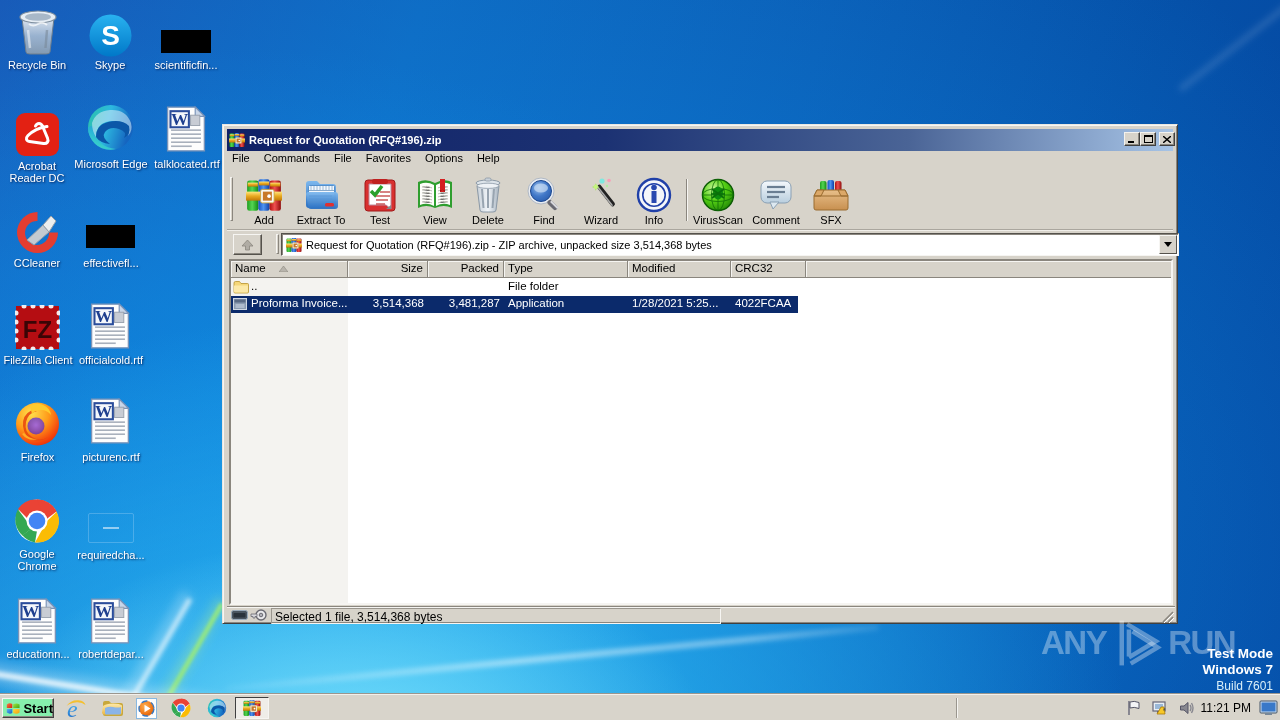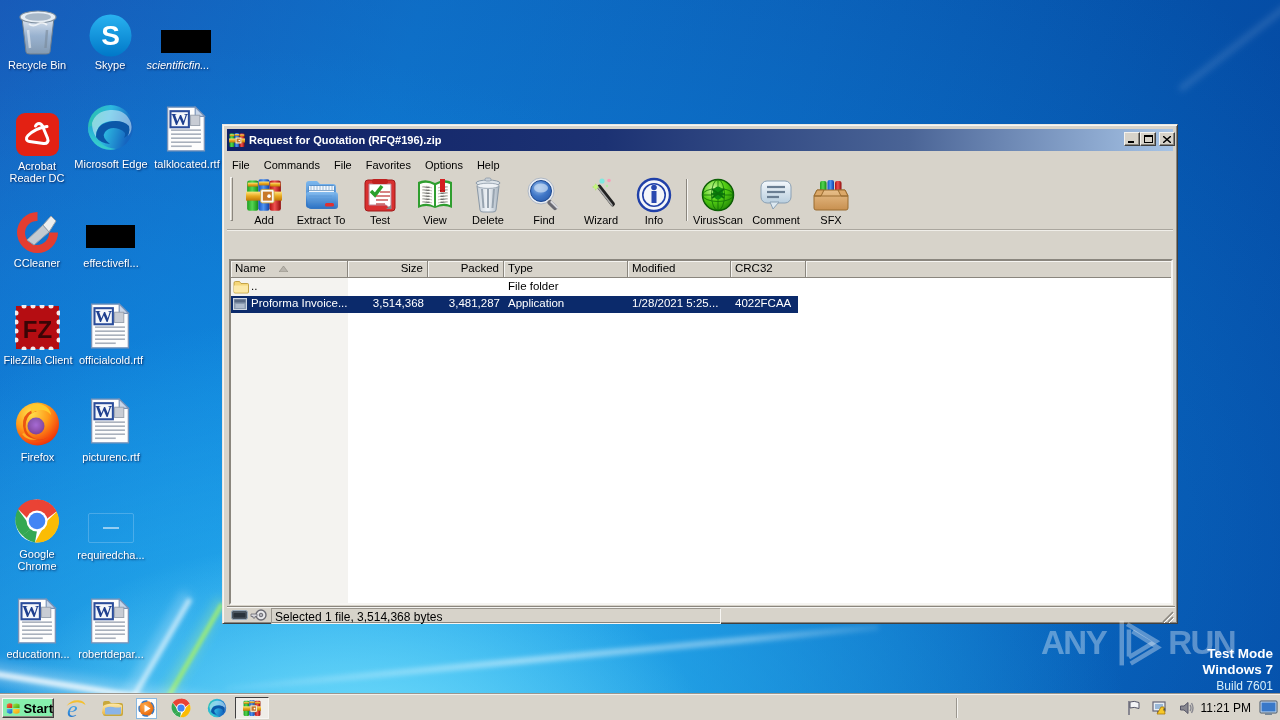--- a/index.html
+++ b/index.html
@@ -26,21 +26,21 @@
 #title { position:absolute; left:4px; top:4px; width:946px; height:22px;
   background:linear-gradient(to right,#102166 0%,#1c3273 40%,#4a6496 72%,#a7c4e6 100%);
   display:flex; align-items:center; }
 #title .t { color:#fff; font-weight:bold; font-size:11px; margin-left:4px; letter-spacing:0px;}
 .cbtn { position:absolute; top:7px; width:16px; height:14px; background:#d7d3ca;
   border-top:1px solid #f4f2ee; border-left:1px solid #f4f2ee;
   border-right:1px solid #404040; border-bottom:1px solid #404040;
   box-shadow: inset -1px -1px 0 #8a867e;
   display:flex; align-items:center; justify-content:center; }
 #menu { position:absolute; left:4px; top:27px; width:946px; height:19px; display:flex;
-  align-items:flex-end; font-size:11px; color:#000; }
+  align-items:flex-start; font-size:11px; color:#000; }
 #menu span { margin-left:8px; padding:0 3px; } #menu span:first-child { margin-left:2px; }
 #toolbar { position:absolute; left:4px; top:46px; width:946px; height:59px;
   border-bottom:1px solid #aaa69e; box-shadow:0 1px 0 #f0eee9; }
 .tbtn { position:absolute; top:6px; width:54px; height:50px; text-align:center; font-size:11px; color:#000; }
 .tbtn svg { display:block; margin:0 auto; }
 .tbtn .cap { margin-top:1px; }
 #grip1 { position:absolute; left:3px; top:6px; width:3px; height:44px;
   border-top:1px solid #f6f5f2; border-left:1px solid #f6f5f2; border-right:1px solid #8a867e; border-bottom:1px solid #8a867e; }
 #addrrow { position:absolute; left:4px; top:106px; width:946px; height:27px; }
 #upbtn { position:absolute; left:6px; top:3px; width:29px; height:21px; background:#d7d3ca;
@@ -180,21 +180,21 @@
           <stop offset="0" stop-color="#29b2f0"></stop>
           <stop offset="1" stop-color="#0078c8"></stop>
         </linearGradient>
       </defs>
     <circle cx="22.5" cy="22.5" r="21" fill="url(#sk1)"></circle>
     <text x="22.5" y="32" text-anchor="middle" font-size="28" font-weight="bold" fill="#fff">S</text>
   </svg>
   <div class="lbl" style="left:73px;top:59px;width:74px;">Skype</div>
 
   <div class="ico" style="left:161px;top:30px;width:50px;height:23px;background:#000;"></div>
-  <div class="lbl" style="left:140px;top:59px;width:76px;font-style:italic;">scientificfin...</div>
+  <div class="lbl" style="left:148px;top:59px;width:76px;">scientificfin...</div>
 
   <svg class="ico" style="left:15px;top:112px" width="45" height="45" viewBox="0 0 45 45">
     <rect x="1" y="1" width="43" height="43" rx="9" fill="#e32113"></rect>
     <path d="M20.5 14 C 22 10.5 26 10.5 27.5 14 L32.5 26 C 34 29.5 32 32 28.5 31.5 L14.5 29.5 C 11 29 10.5 26 13 23.5 C17 19.5 25 15 32 14.5" stroke="#fff" stroke-width="3" fill="none" stroke-linecap="round" stroke-linejoin="round"></path>
   </svg>
   <div class="lbl" style="left:0px;top:160px;width:74px;">Acrobat
 Reader DC</div>
 
   <svg class="ico" style="left:86px;top:103px" width="49" height="49" viewBox="0 0 49 49">
     <defs>
@@ -537,20 +537,37 @@
         <rect x="15.5" y="3" width="6.5" height="13" rx="2" fill="url(#gBlu)"></rect>
         <rect x="23" y="4" width="6.5" height="12" rx="2" fill="url(#gRed)"></rect>
         <path d="M5 13 h28 l3 6 v12 q0 2-2 2 h-30 q-2 0-2-2 v-12 z" fill="url(#bx1)" stroke="#9a6c30"></path>
         <path d="M5 13 l-3 6 h7 l3-6 z" fill="#dca868" stroke="#9a6c30"></path>
         <path d="M33 13 l3 6 h-7 l-3-6 z" fill="#dca868" stroke="#9a6c30"></path>
         <line x1="2" y1="19" x2="36" y2="19" stroke="#9a6c30"></line>
       </svg>
         <div class="cap">SFX</div>
       </div>
   </div>
+  <div id="addrrow">
+    <div id="upbtn"><svg width="27" height="19" viewBox="0 0 27 19">
+          <path d="M13.5 5 L19 11 H15.5 V15 H11.5 V11 H8 Z" fill="#b0aca4" stroke="#8a867e" stroke-width="0.8"></path>
+        </svg></div>
+    <div id="grip2"></div>
+    <div id="combo">
+      <svg width="16" height="16" viewBox="0 0 32 32" style="margin-left:4px;flex:none">
+          <use href="#rar"></use>
+        </svg>
+      <span class="txt">Request for Quotation (RFQ#196).zip - ZIP archive, unpacked size 3,514,368 bytes</span>
+      <div id="drop">
+          <svg width="8" height="5" viewBox="0 0 8 5">
+            <path d="M0 0 H8 L4 5 Z" fill="#000"></path>
+          </svg>
+        </div>
+    </div>
+  </div>
   <div id="list">
     <div id="nameband"></div>
     <div class="hdr" style="left:0;width:117px;">Name <svg width="9" height="6" viewBox="0 0 9 6" style="margin-left:10px">
           <path d="M4.5 0 L9 6 H0 Z" fill="#b8b4ac" stroke="#8a867e" stroke-width="0.6"></path>
         </svg></div>
     <div class="hdr" style="left:117px;width:80px;text-align:right;">Size</div>
     <div class="hdr" style="left:197px;width:76px;text-align:right;">Packed</div>
     <div class="hdr" style="left:273px;width:124px;">Type</div>
     <div class="hdr" style="left:397px;width:103px;">Modified</div>
     <div class="hdr" style="left:500px;width:75px;">CRC32</div>

